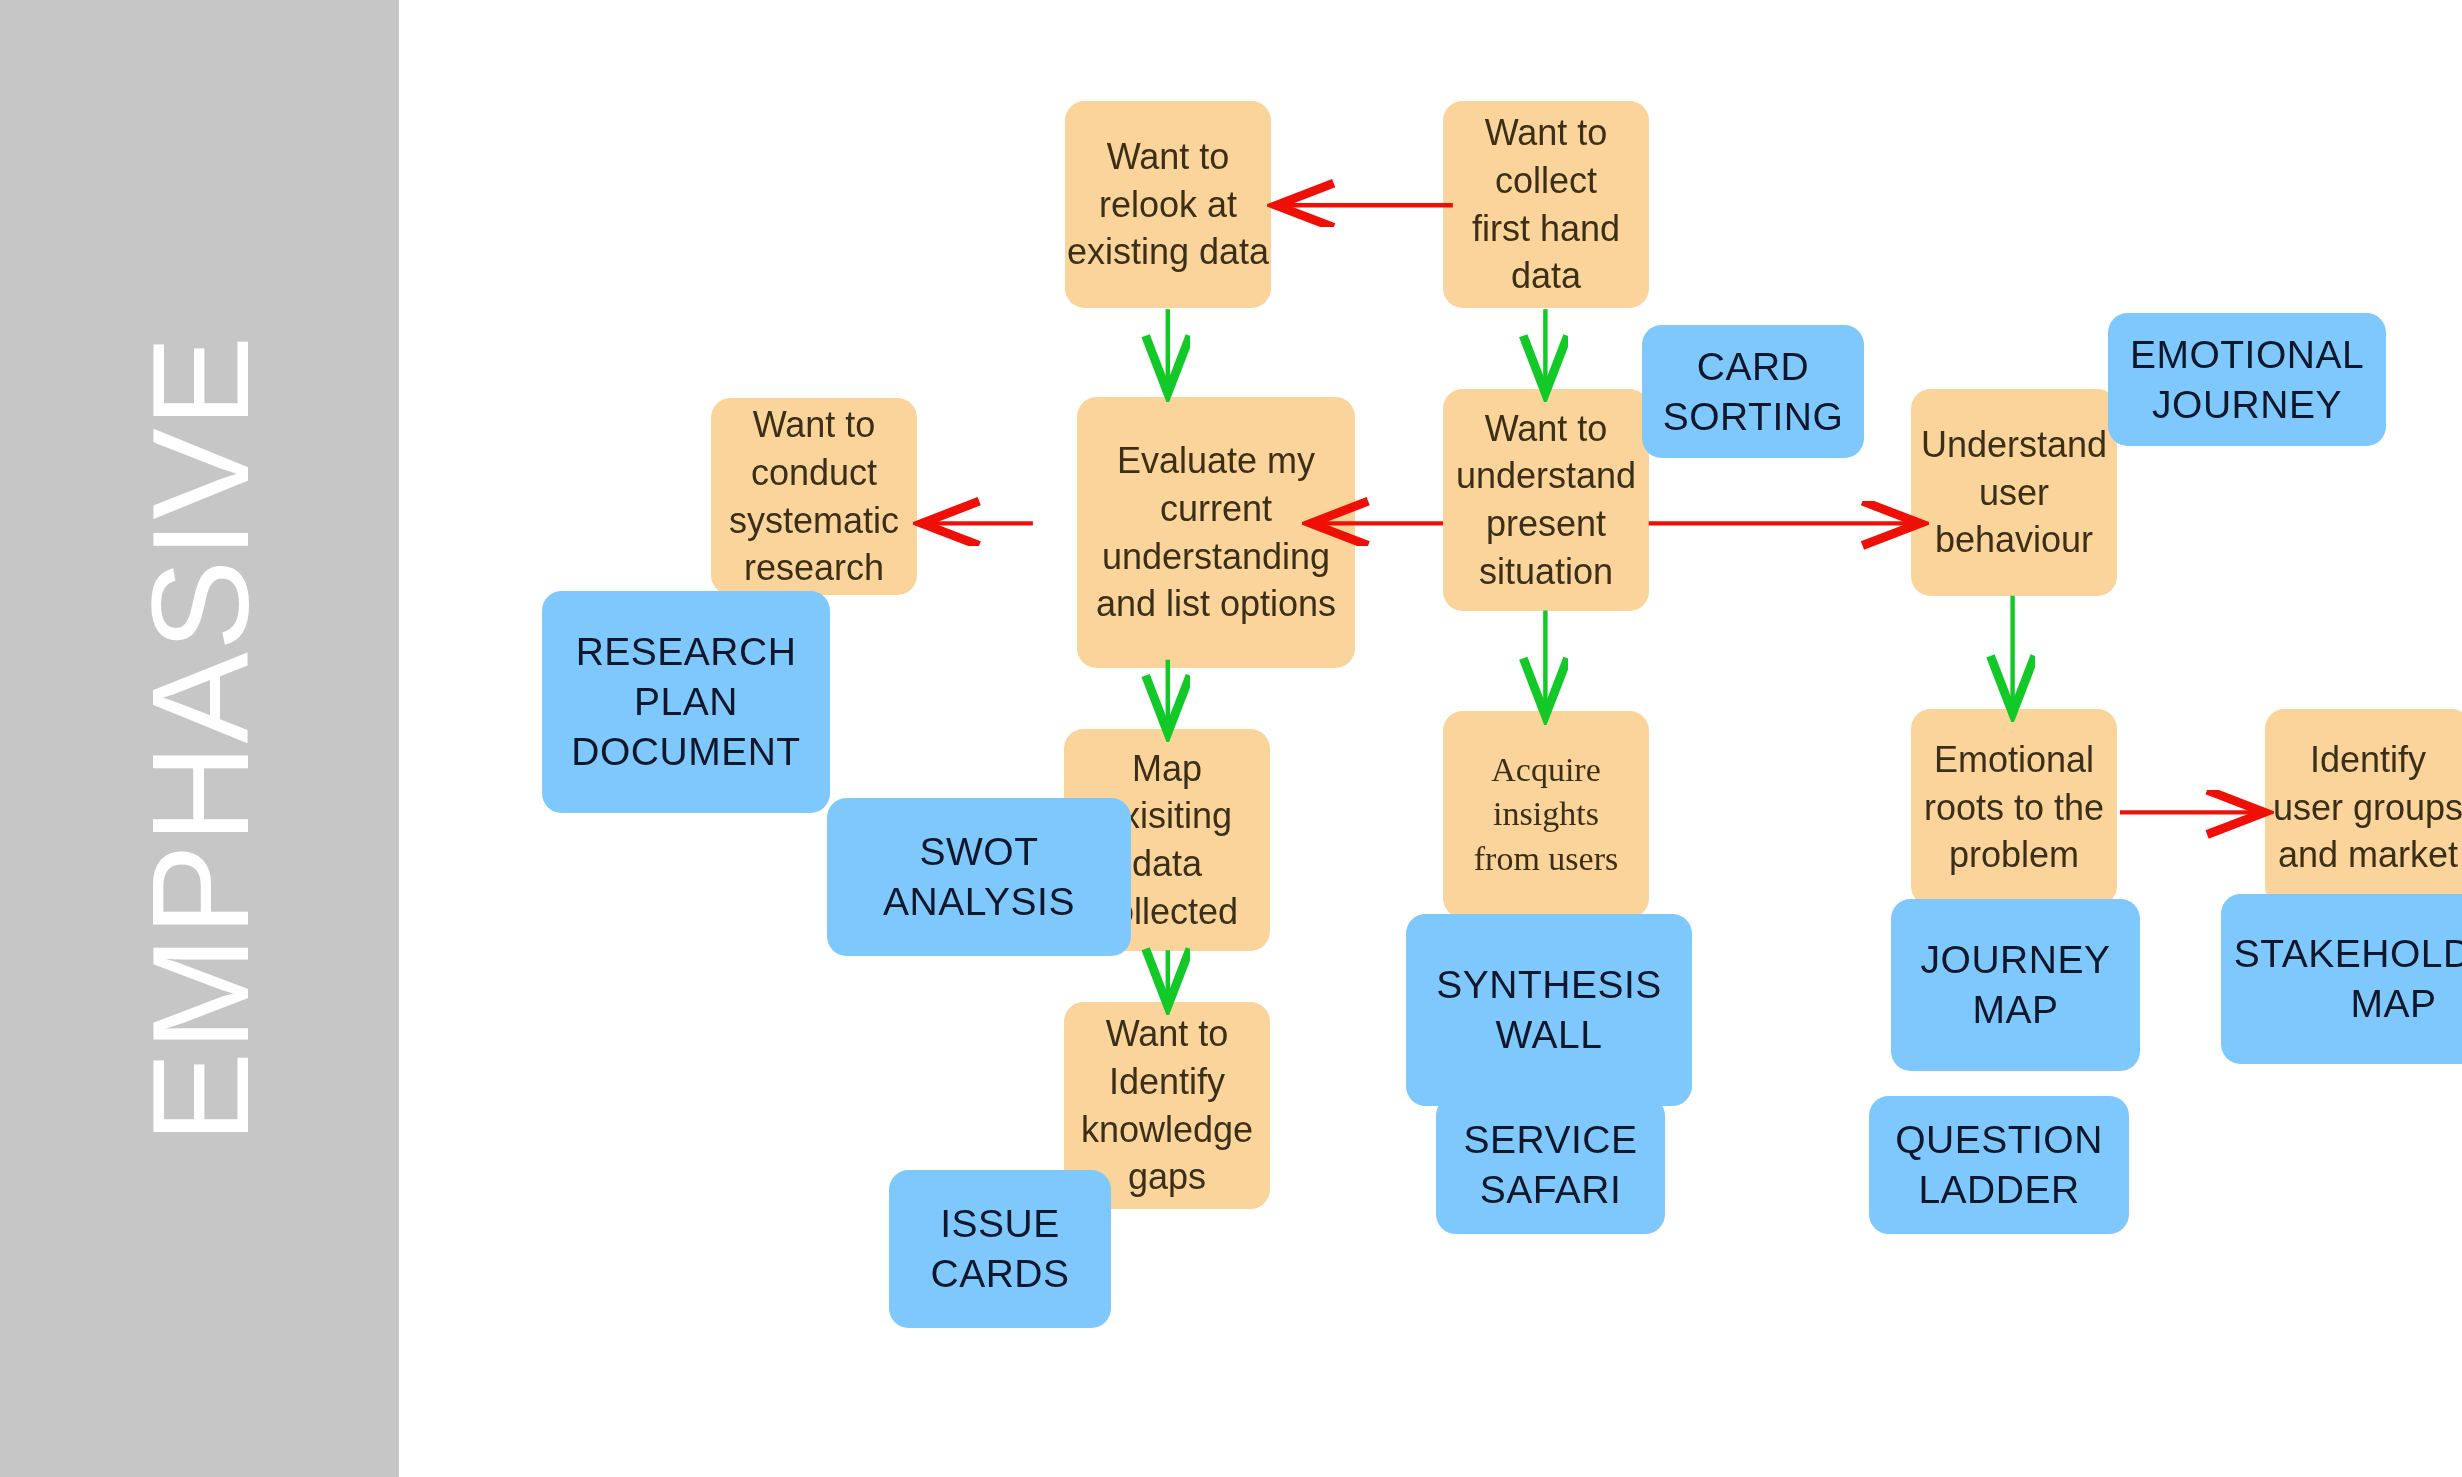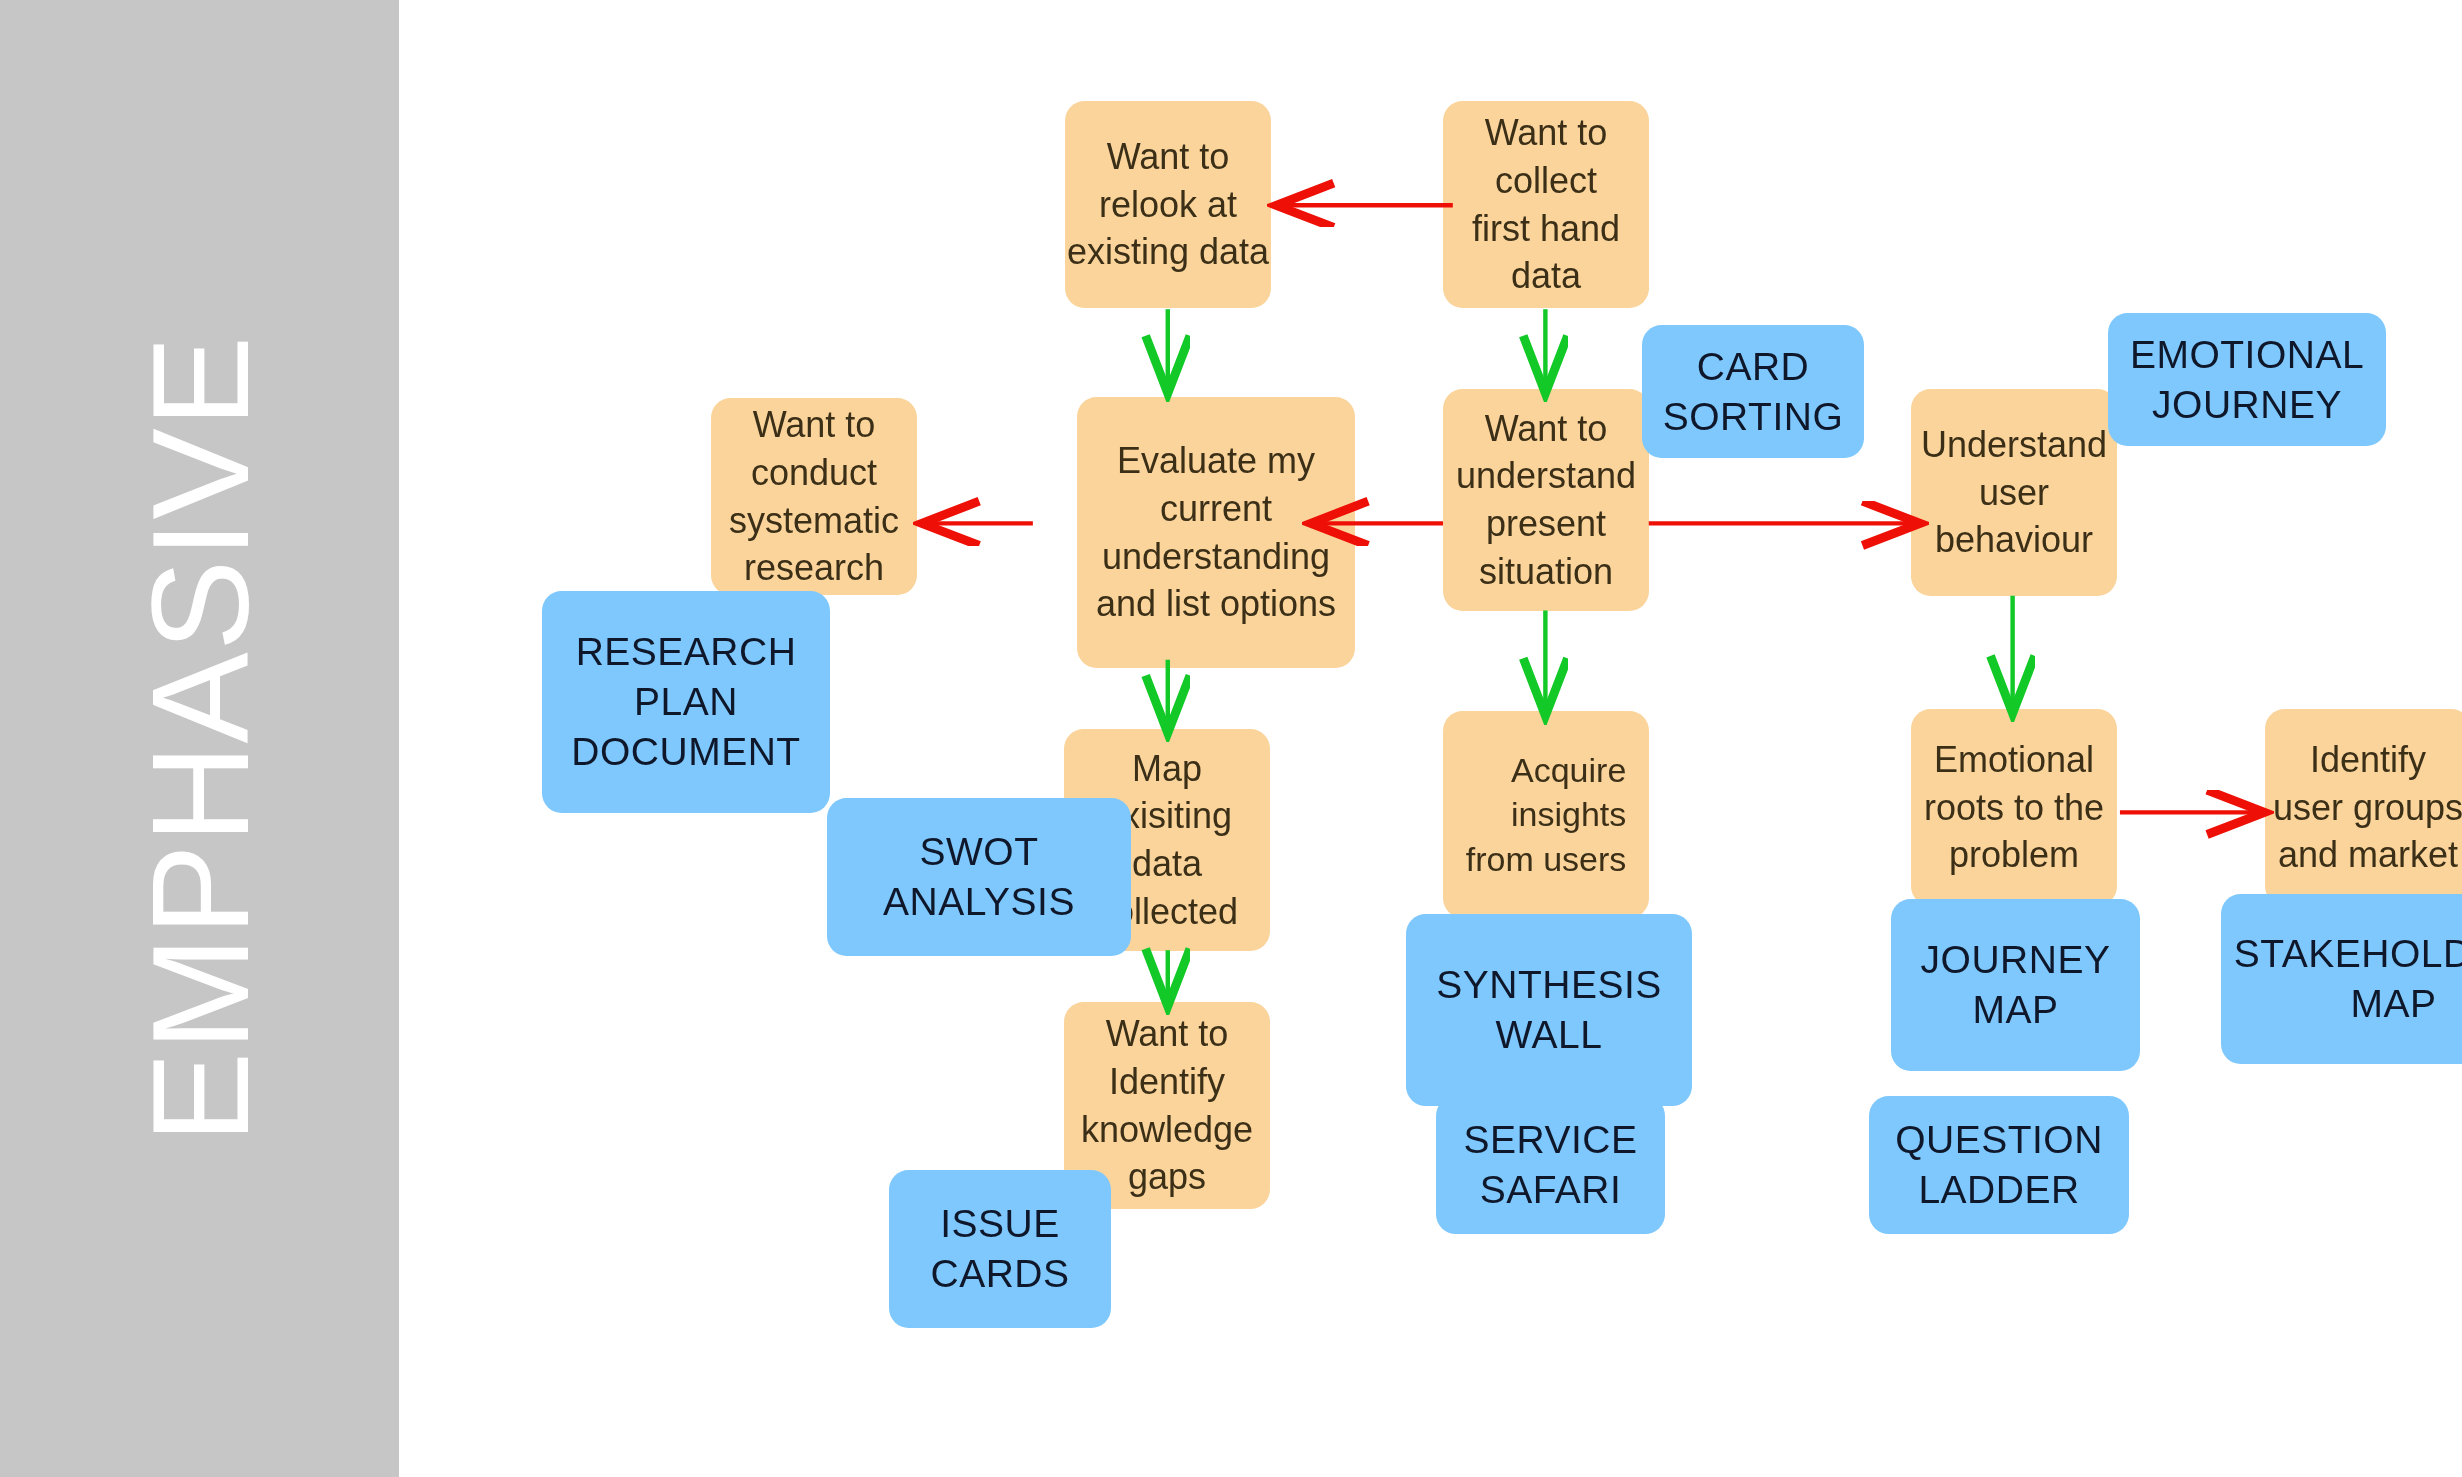--- a/index.html
+++ b/index.html
@@ -43,24 +43,23 @@
   }
   .orange{
     background:#fad49b;
     color:#3b2f17;
     font-family:"Liberation Sans", sans-serif;
     font-size:36px;
     line-height:1.32;
     z-index:3;
   }
   .orange.alt{
-    font-family:Liberation Sans, sans-serif;
+    font-family:Liberation Serif, serif;
     font-size:34px;
     line-height:1.30;
-    text-align:right;
   }
   .blue{
     background:#7fc8fd;
     color:#0f172a;
     font-family:"Liberation Sans", sans-serif;
     font-size:39px;
     line-height:1.28;
     letter-spacing:0.5px;
     z-index:5;
   }

